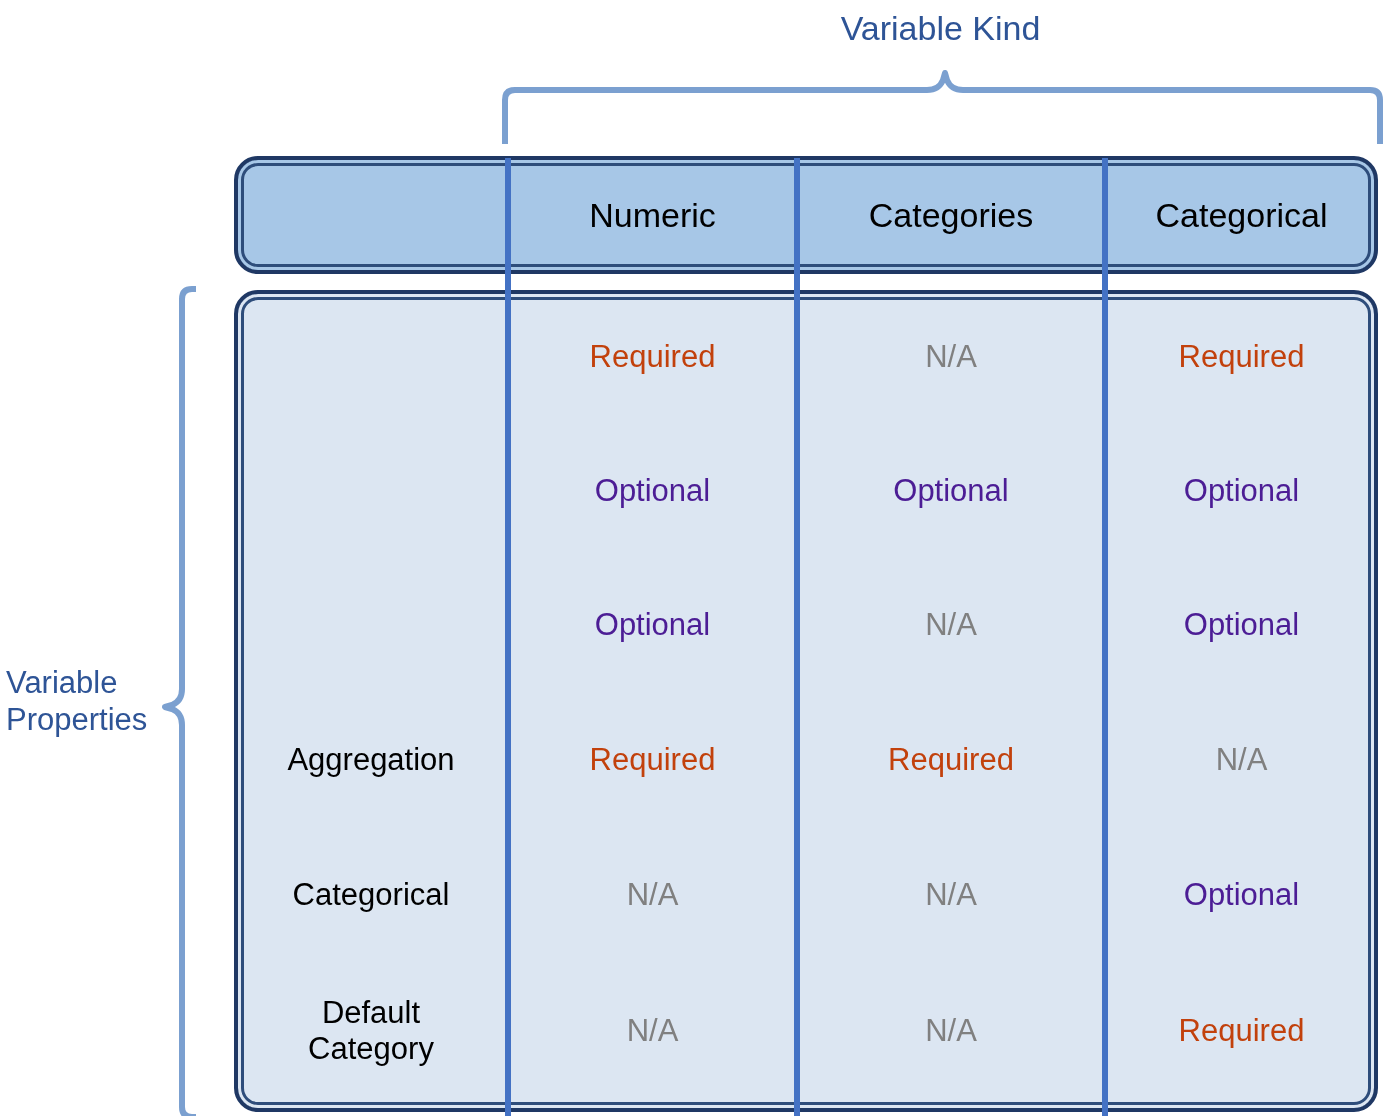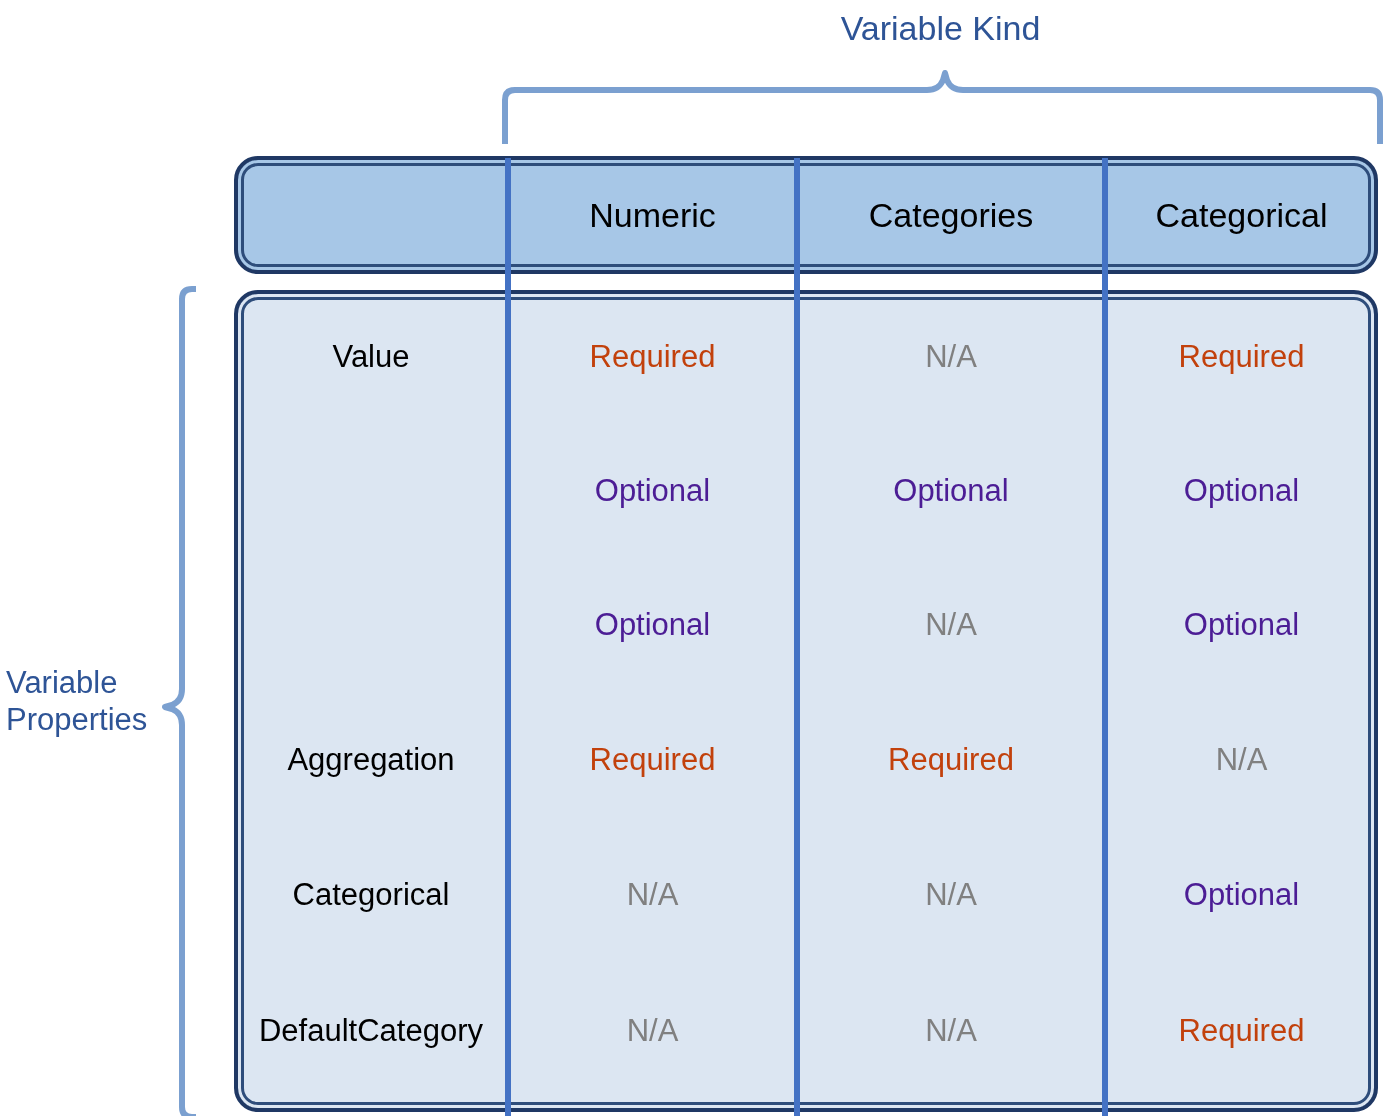--- a/index.html
+++ b/index.html
@@ -166,21 +166,20 @@
   <div class="col-divider" id="divider-2"></div>
   <div class="col-divider" id="divider-3"></div>
 
   <div id="grid">
 
     <div class="head-spacer"></div>
     <div class="head-cell" style="grid-column:2">Numeric</div>
     <div class="head-cell" style="grid-column:3">Categories</div>
     <div class="head-cell" style="grid-column:4">Categorical</div>
 
-    <div class="cell rowlabel" style="grid-row:3;grid-column:1">Value</div>
     <div class="cell required" style="grid-row:3;grid-column:2">Required</div>
     <div class="cell na" style="grid-row:3;grid-column:3">N/A</div>
     <div class="cell required" style="grid-row:3;grid-column:4">Required</div>
 
     <div class="cell optional" style="grid-row:4;grid-column:2">Optional</div>
     <div class="cell optional" style="grid-row:4;grid-column:3">Optional</div>
     <div class="cell optional" style="grid-row:4;grid-column:4">Optional</div>
 
     <div class="cell optional" style="grid-row:5;grid-column:2">Optional</div>
     <div class="cell na" style="grid-row:5;grid-column:3">N/A</div>
@@ -189,21 +188,21 @@
     <div class="cell rowlabel" style="grid-row:6;grid-column:1">Aggregation</div>
     <div class="cell required" style="grid-row:6;grid-column:2">Required</div>
     <div class="cell required" style="grid-row:6;grid-column:3">Required</div>
     <div class="cell na" style="grid-row:6;grid-column:4">N/A</div>
 
     <div class="cell rowlabel" style="grid-row:7;grid-column:1">Categorical</div>
     <div class="cell na" style="grid-row:7;grid-column:2">N/A</div>
     <div class="cell na" style="grid-row:7;grid-column:3">N/A</div>
     <div class="cell optional" style="grid-row:7;grid-column:4">Optional</div>
 
-    <div class="cell rowlabel" style="grid-row:8;grid-column:1;">
+    <div class="cell rowlabel" style="grid-row:8;grid-column:1;flex-direction:column">
       <span>Default</span>
       <span>Category</span>
     </div>
     <div class="cell na" style="grid-row:8;grid-column:2">N/A</div>
     <div class="cell na" style="grid-row:8;grid-column:3">N/A</div>
     <div class="cell required" style="grid-row:8;grid-column:4">Required</div>
 
   </div>
 </div>
 

